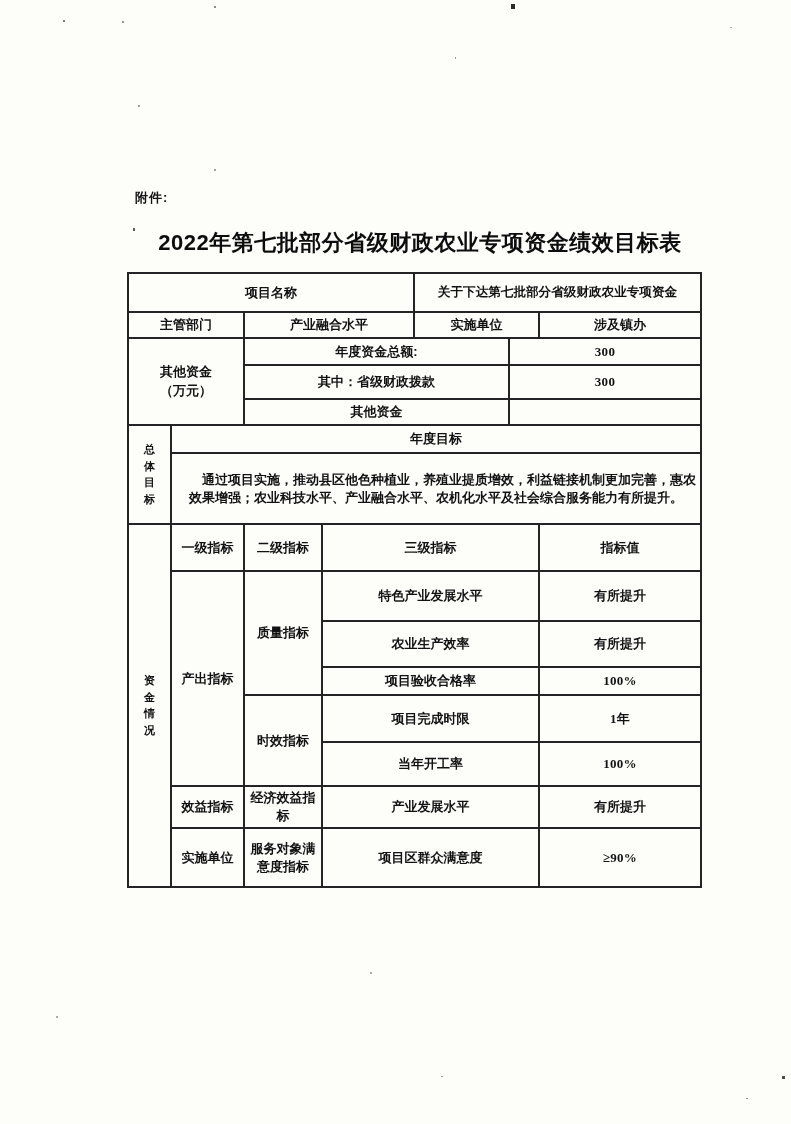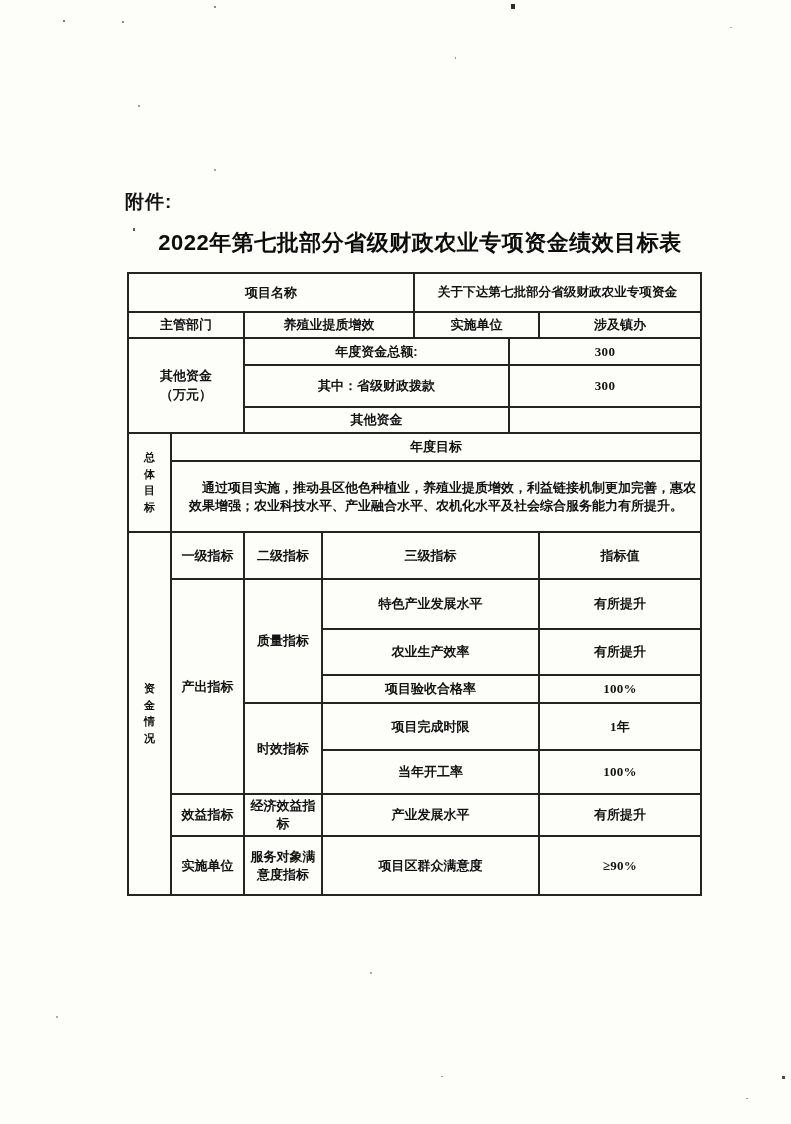--- a/index.html
+++ b/index.html
@@ -2,22 +2,22 @@
 <html><head>
 <meta charset="utf-8">
 <style>
   html,body{margin:0;padding:0;}
   body{
     width:791px;height:1124px;position:relative;overflow:hidden;
     background:#fdfdfa;color:#141414;
     font-family:"Liberation Sans",sans-serif;
   }
   .attachment{
-    position:absolute;left:125px;top:189px;
-    font-size:19px;font-weight:700;letter-spacing:1px;
+    position:absolute;left:135px;top:189px;
+    font-size:13px;font-weight:700;letter-spacing:1px;
   }
   .doc-title{
     position:absolute;left:40px;top:228px;width:760px;
     text-align:center;font-size:22px;font-weight:700;letter-spacing:0.5px;
     color:#0d0d0d;
   }
   table.main{
     position:absolute;left:127px;top:272px;width:573px;
     border-collapse:collapse;table-layout:fixed;
     border:2px solid #1d1d1d;
@@ -75,33 +75,33 @@
       <col style="width:30px">
       <col style="width:162px">
   </colgroup>
   <tbody>
     <tr style="height:39px">
       <td colspan="4">项目名称</td>
       <td colspan="3" style="font-size:12.6px;padding:1px 1px;">关于下达第七批部分省级财政农业专项资金</td>
     </tr>
     <tr style="height:26px">
       <td colspan="2">主管部门</td>
-      <td colspan="2">养殖业提质增效</td>
+      <td colspan="2">产业融合水平</td>
       <td colspan="2">实施单位</td>
       <td>涉及镇办</td>
     </tr>
     <tr style="height:27px">
       <td colspan="2" rowspan="3" class="two-line">
         <span>其他资金</span>
         <span>（万元）</span>
       </td>
       <td colspan="3" class="al">年度资金总额:</td>
       <td colspan="2" class="num">300</td>
     </tr>
-    <tr style="height:42px">
+    <tr style="height:34px">
       <td colspan="3">其中：省级财政拨款</td>
       <td colspan="2" class="num">300</td>
     </tr>
     <tr style="height:26px">
       <td colspan="3">其他资金</td>
       <td colspan="2" class="num"></td>
     </tr>
     <tr style="height:28px">
       <td rowspan="2" class="vert"><span class="vtxt">总体目标</span></td>
       <td colspan="6">年度目标</td>

